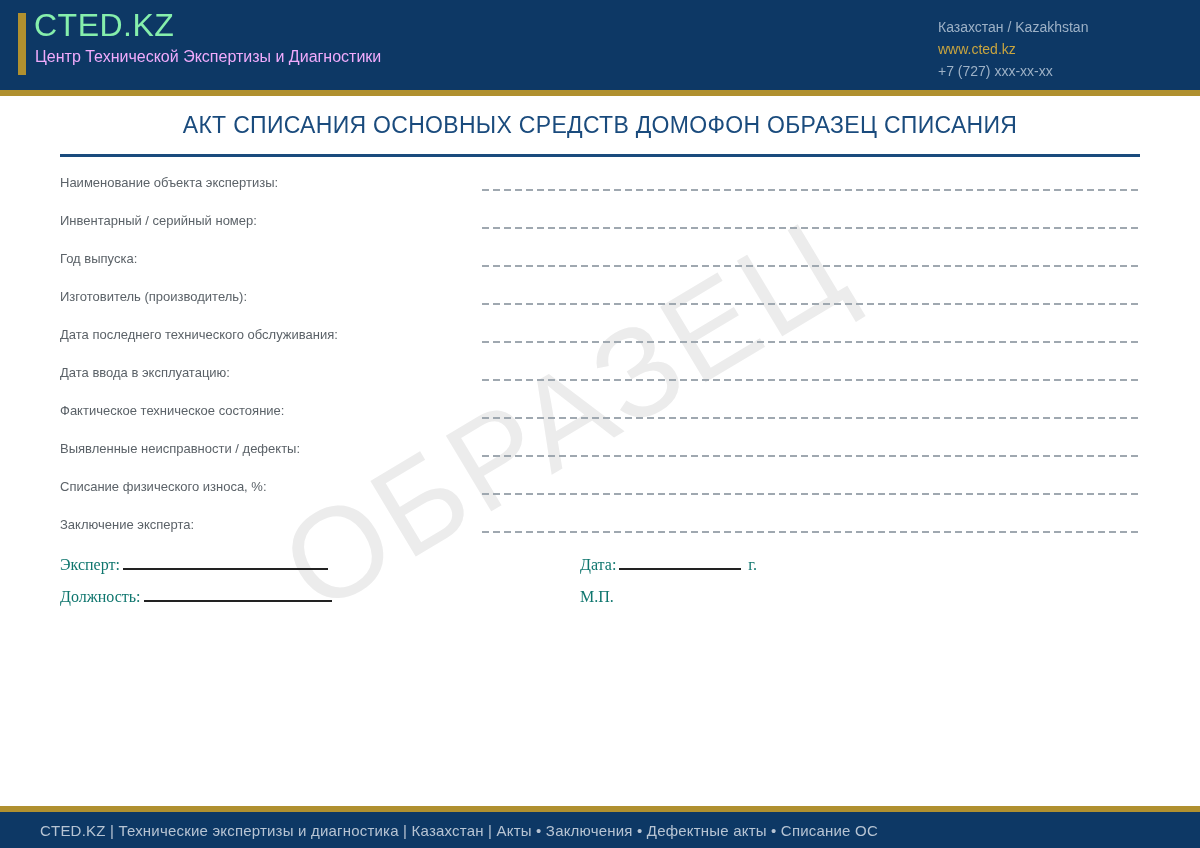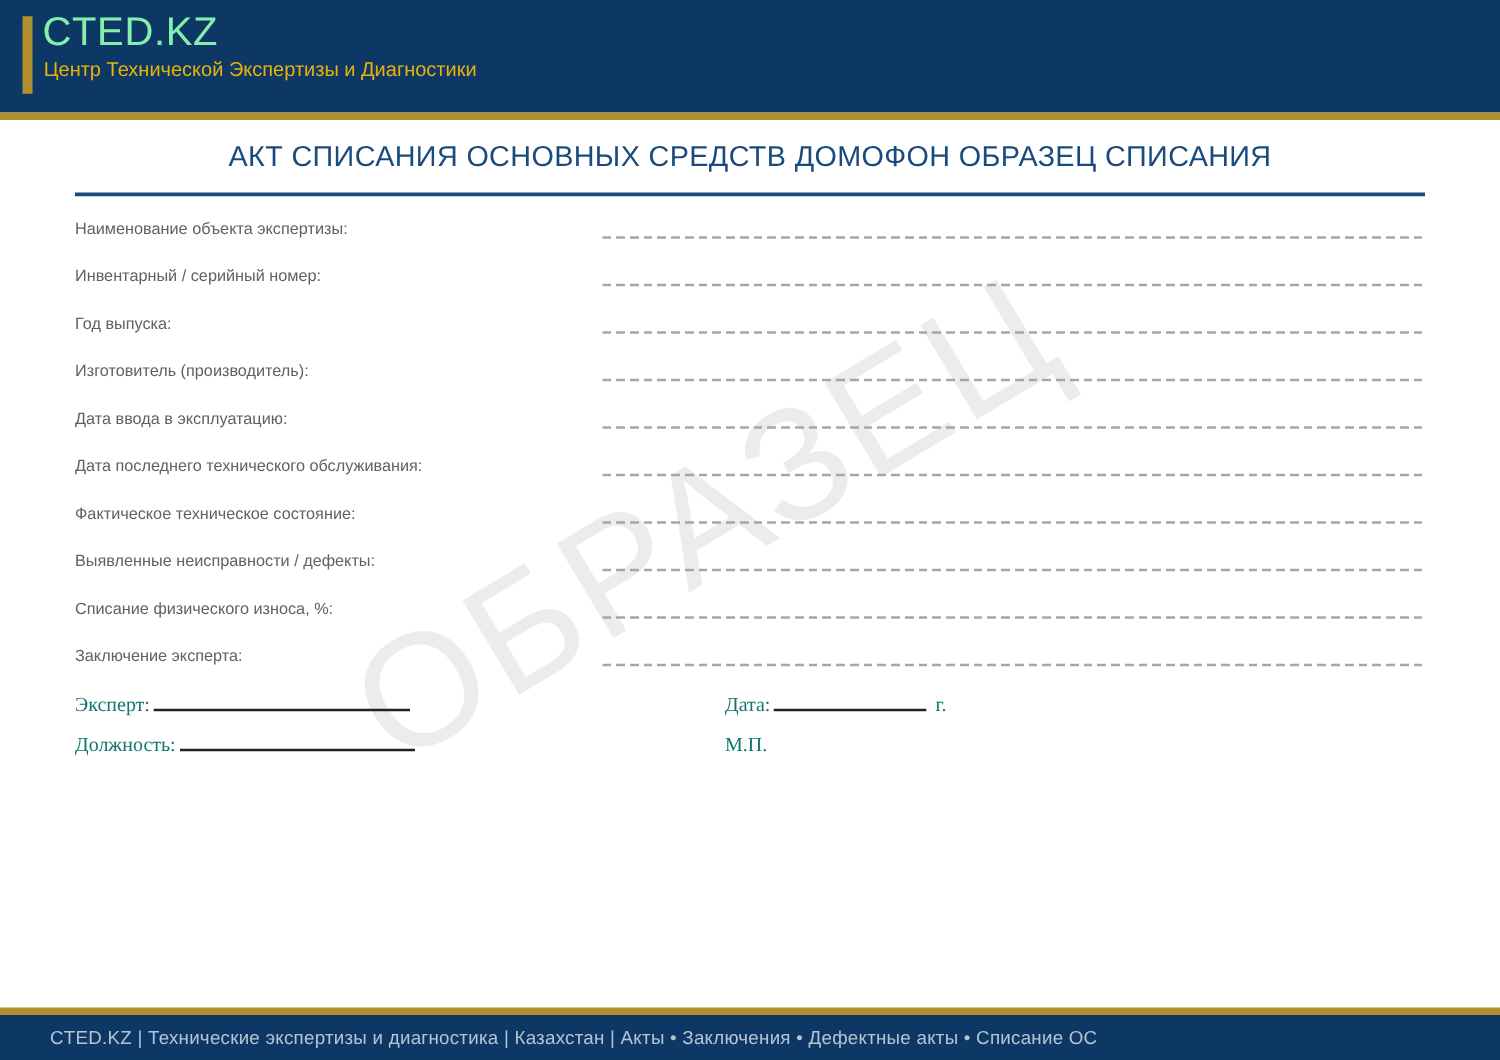--- a/index.html
+++ b/index.html
@@ -13,21 +13,21 @@
     position:absolute;left:0;top:0;width:1200px;height:90px;
     background:#0d3865;box-sizing:border-box;
   }
   .gold-line-top{position:absolute;left:0;top:90px;width:1200px;height:6px;background:#b0902f;}
   .accent-bar{position:absolute;left:18px;top:13px;width:8px;height:62px;background:#b0902f;}
   .logo-text{
     position:absolute;left:34px;top:7px;color:#86efac;
     font-size:32px;font-weight:normal;letter-spacing:0.5px;
   }
   .logo-subtitle{
-    position:absolute;left:35px;top:48px;color:#eab308;font-size:16px;
+    position:absolute;left:35px;top:48px;color:#f0abfc;font-size:16px;
   }
   .contact{position:absolute;left:938px;top:16px;font-size:14px;line-height:22px;}
   .contact .country{color:#9db1c6;}
   .contact .website{color:#c9a53f;}
   .contact .phone{color:#9db1c6;}
   
   .doc-title{
     position:absolute;left:0;top:112px;width:1200px;margin:0;
     text-align:center;color:#1a4b7d;font-size:23px;font-weight:500;
     letter-spacing:0.3px;
@@ -74,20 +74,25 @@
 </style>
 </head>
 <body>
 
 <div class="page">
 
   <header class="topbar">
     <div class="accent-bar"></div>
     <div class="logo-text">CTED.KZ</div>
     <div class="logo-subtitle">Центр Технической Экспертизы и Диагностики</div>
+    <div class="contact">
+      <div class="country">Казахстан / Kazakhstan</div>
+      <div class="website">www.cted.kz</div>
+      <div class="phone">+7 (727) xxx-xx-xx</div>
+    </div>
   </header>
   <div class="gold-line-top"></div>
 
   <div class="watermark">ОБРАЗЕЦ</div>
 
   <h1 class="doc-title">АКТ СПИСАНИЯ ОСНОВНЫХ СРЕДСТВ ДОМОФОН ОБРАЗЕЦ СПИСАНИЯ</h1>
   <div class="title-rule"></div>
 
   <div class="fields" id="fields">
       <div class="field-row">
@@ -100,25 +105,25 @@
     </div>
       <div class="field-row">
       <div class="field-label">Год выпуска:</div>
       <div class="field-line"></div>
     </div>
       <div class="field-row">
       <div class="field-label">Изготовитель (производитель):</div>
       <div class="field-line"></div>
     </div>
       <div class="field-row">
-      <div class="field-label">Дата ввода в эксплуатацию:</div>
+      <div class="field-label">Дата последнего технического обслуживания:</div>
       <div class="field-line"></div>
     </div>
       <div class="field-row">
-      <div class="field-label">Дата последнего технического обслуживания:</div>
+      <div class="field-label">Дата ввода в эксплуатацию:</div>
       <div class="field-line"></div>
     </div>
       <div class="field-row">
       <div class="field-label">Фактическое техническое состояние:</div>
       <div class="field-line"></div>
     </div>
       <div class="field-row">
       <div class="field-label">Выявленные неисправности / дефекты:</div>
       <div class="field-line"></div>
     </div>

